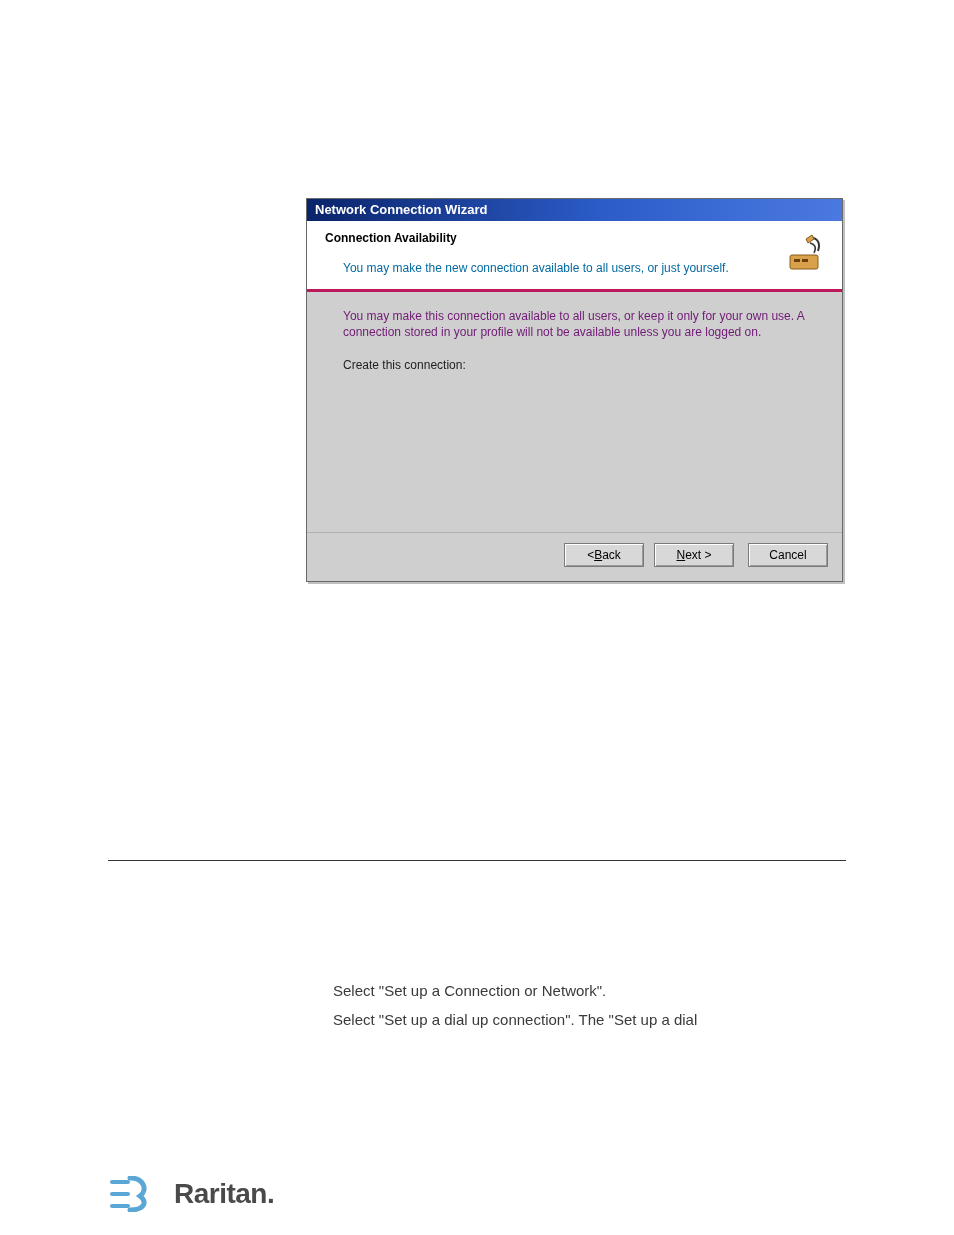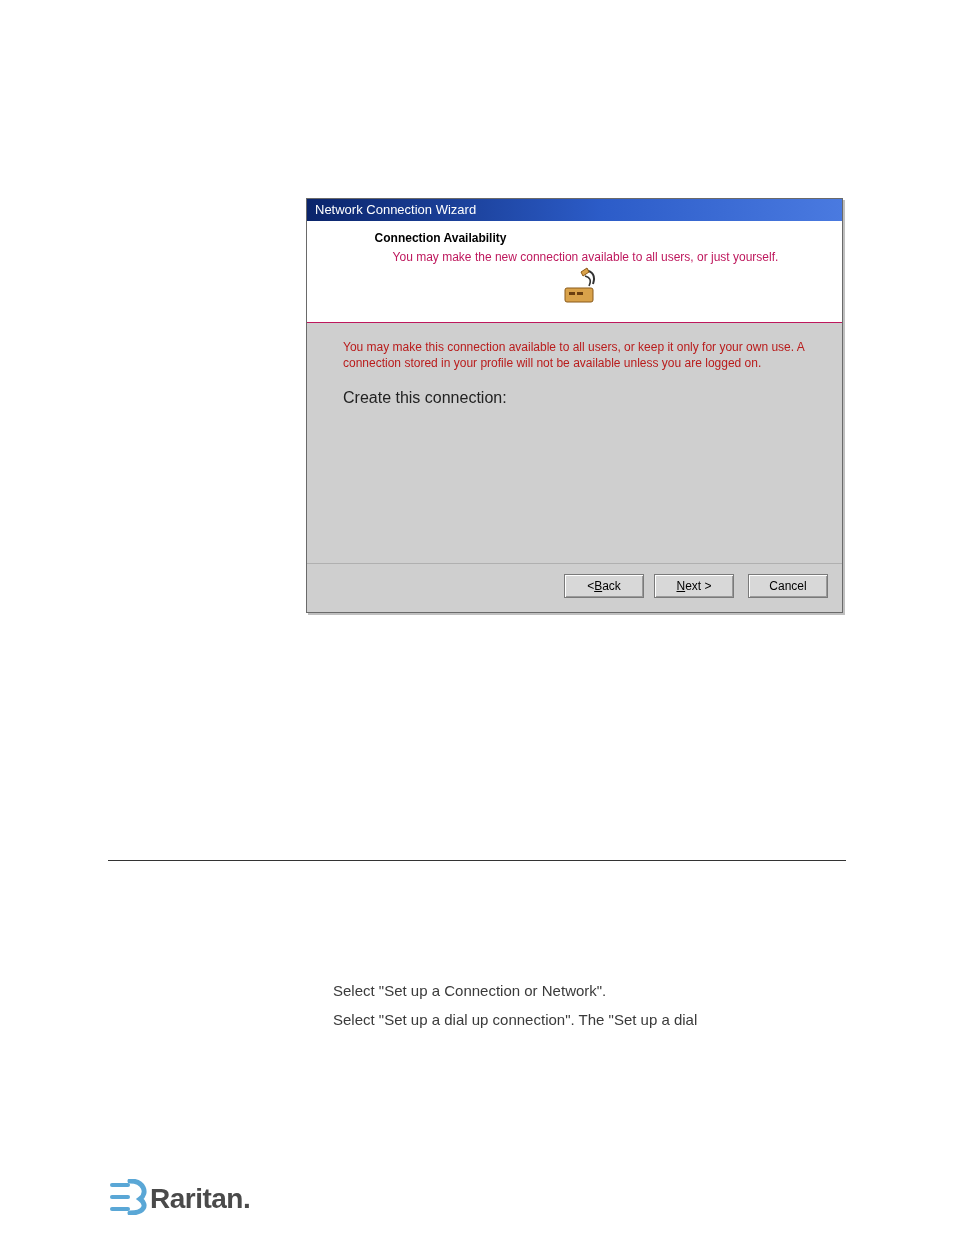--- a/index.html
+++ b/index.html
@@ -21,64 +21,63 @@
     width: 537px;
     background: #cfcfcf;
     border: 1px solid #6a6a6a;
     box-shadow: 2px 2px 0 rgba(0,0,0,0.25);
     font-size: 12px;
     color: #000000;
   }
   .titlebar {
     background: linear-gradient(to right, #0a246a 0%, #2c5cc8 55%, #4a7ae0 100%);
     color: #ffffff;
-    font-weight: normal;
+    font-weight: bold;
     font-size: 13px;
     padding: 3px 8px 4px 8px;
     display: flex;
     align-items: flex-end;
   }
   .header-white {
     background: #ffffff;
     padding: 10px 14px 14px 18px;
     display: flex;
-    align-items: center;
-    border-bottom: 1px solid #be185d;
-    flex-direction: column;
+    align-items: flex-end;
+    border-bottom: 3px solid #be185d;
   }
   .header-text { flex: 1 1 auto; }
   .header-heading {
     font-weight: bold;
     font-size: 12px;
     color: #000000;
   }
   .header-sub {
     font-size: 12px;
-    color: #be185d;
-    margin: 5px 0 0 18px;
+    color: #0369a1;
+    margin: 16px 0 0 18px;
   }
   .header-icon {
     width: 44px; height: 44px;
     flex: 0 0 auto;
     margin-left: 8px;
   }
 
   .body-panel {
     background: #cfcfcf;
     padding: 16px 28px 8px 36px;
     min-height: 240px;
   }
   .info-text {
     font-size: 12px;
-    color: #b91c1c;
+    color: #701a75;
     line-height: 1.35;
     margin-bottom: 18px;
   }
   .group-label {
-    font-size: 16px;
+    font-size: 12px;
     color: #222222;
     margin-bottom: 6px;
   }
   .radio-row {
     display: flex;
     align-items: center;
     gap: 6px;
     margin: 4px 0 6px 22px;
     font-size: 12px;
   }
@@ -151,22 +150,22 @@
   .doc-line { margin: 2px 0; }
 
   
   .logo {
     position: absolute;
     left: 110px;
     top: 1173px;
     width: 180px;
     height: 42px;
     display: flex;
-    align-items: flex-end;
-    gap: 0;
+    align-items: center;
+    gap: 24px;
   }
   .logo-word {
     font-family: "Trebuchet MS", Arial, sans-serif;
     font-size: 28px;
     font-weight: bold;
     color: #4a4a4a;
     letter-spacing: -0.5px;
   }
   .logo-mark svg { display:block; }
 </style>

